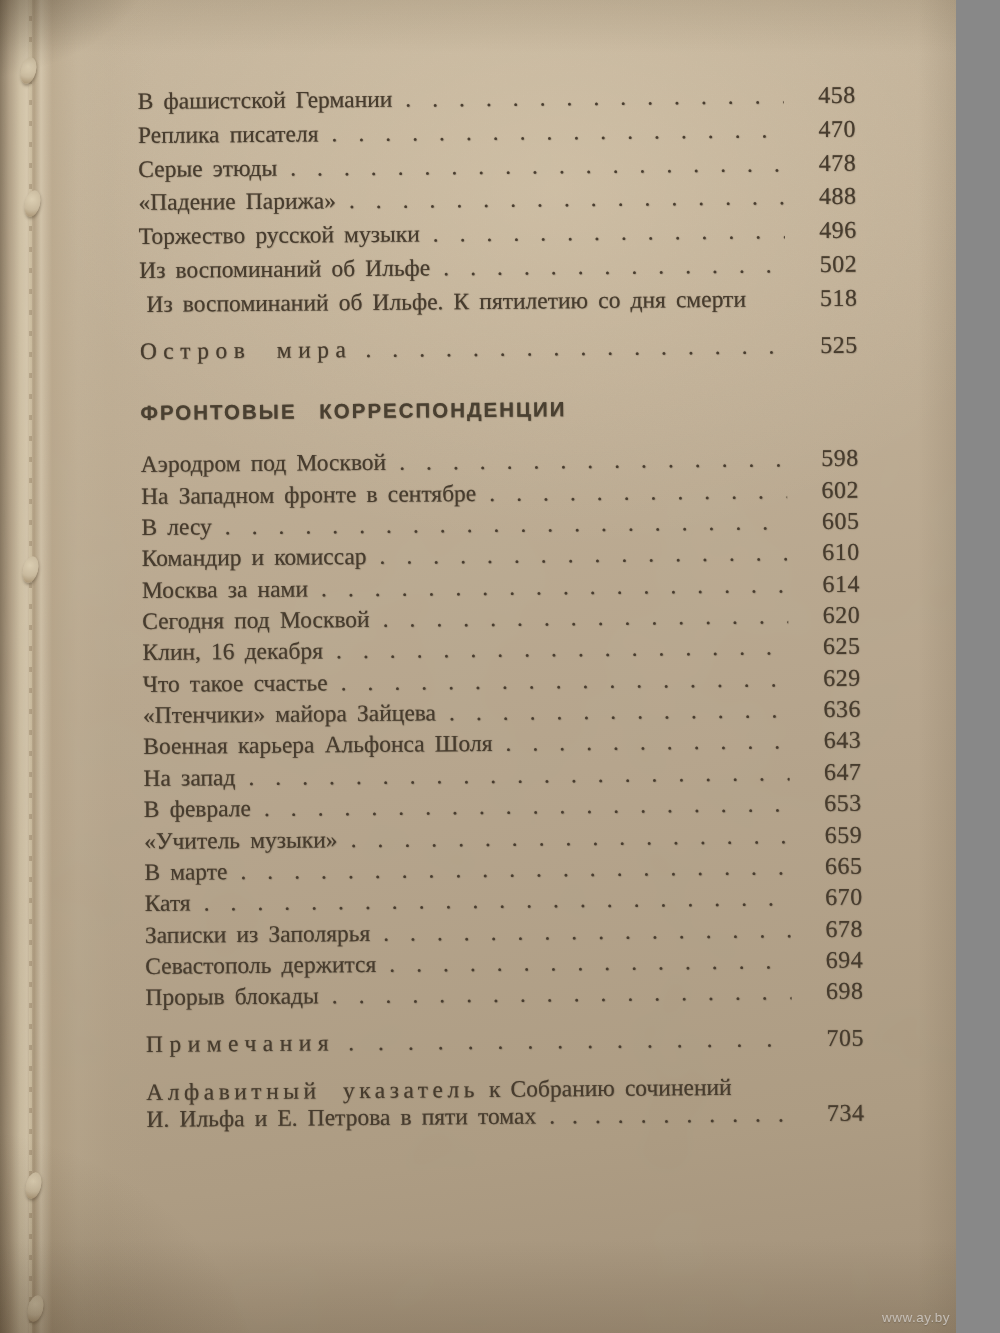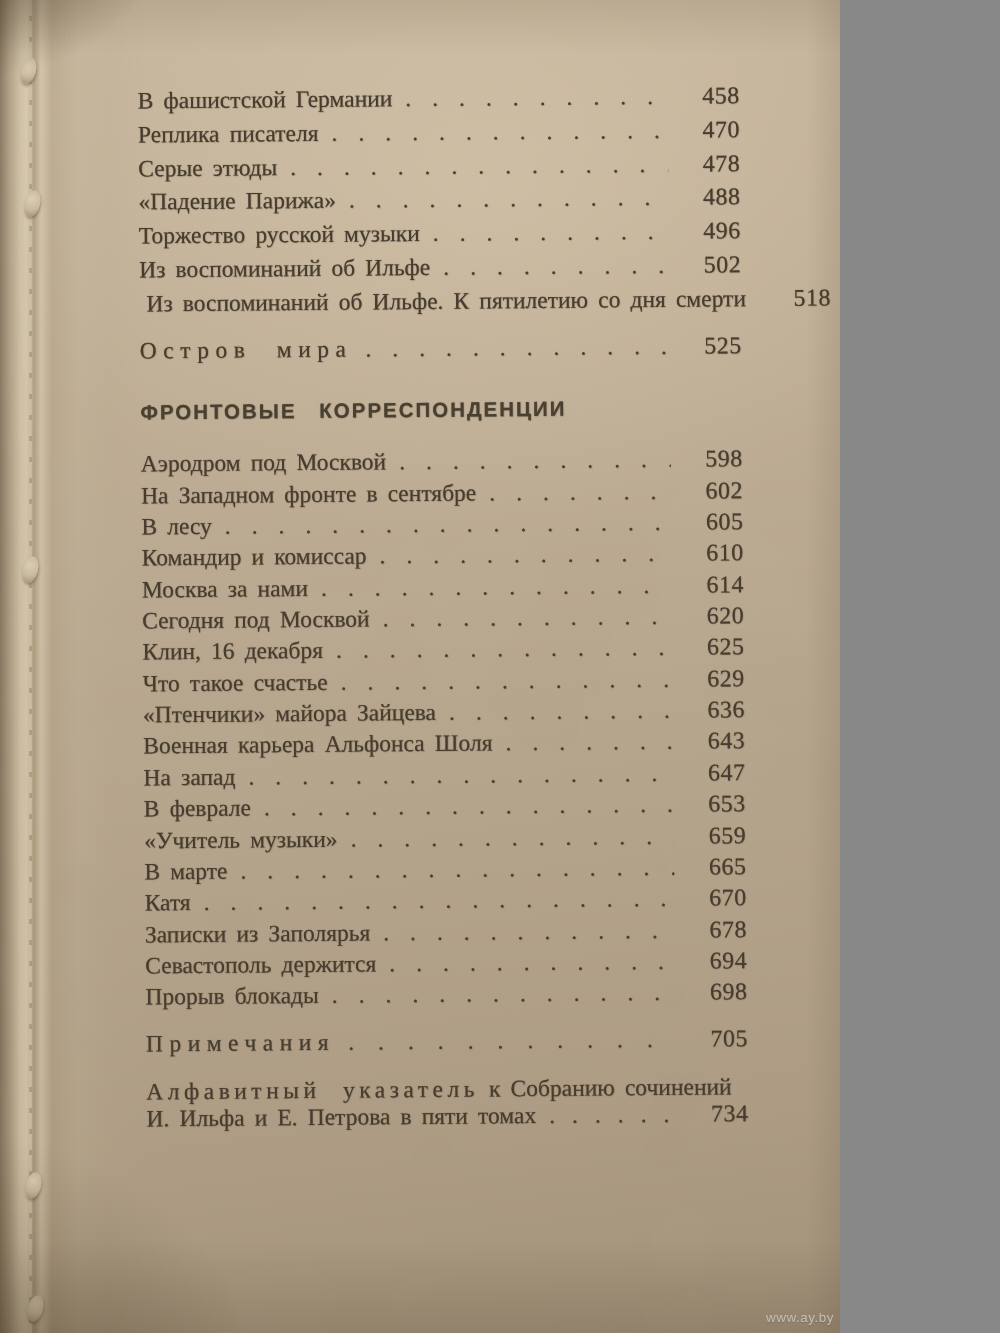--- a/index.html
+++ b/index.html
@@ -1,17 +1,17 @@
 <!DOCTYPE html>
 <html><head>
 <meta charset="utf-8">
 <style>
   html,body{margin:0;padding:0;background:#888;}
   .page{
-    position:relative;width:840px;height:1333px;overflow:hidden;
+    position:relative;width:956px;height:1333px;overflow:hidden;
     background:
       radial-gradient(720px 520px at 58% 14%, rgba(255,242,214,.20), rgba(255,242,214,0) 70%),
       linear-gradient(173deg,#c7b79e 0%,#bfae95 30%,#b5a48c 58%,#ac9b82 84%,#a2917a 100%);
     font-family:"Liberation Serif","DejaVu Serif",serif;
   }
   
   .left-strip{
     position:absolute;left:0;top:0;bottom:0;width:150px;pointer-events:none;
     background:linear-gradient(to right,
       rgba(94,79,58,.60) 0px, rgba(128,110,84,.30) 9px,

